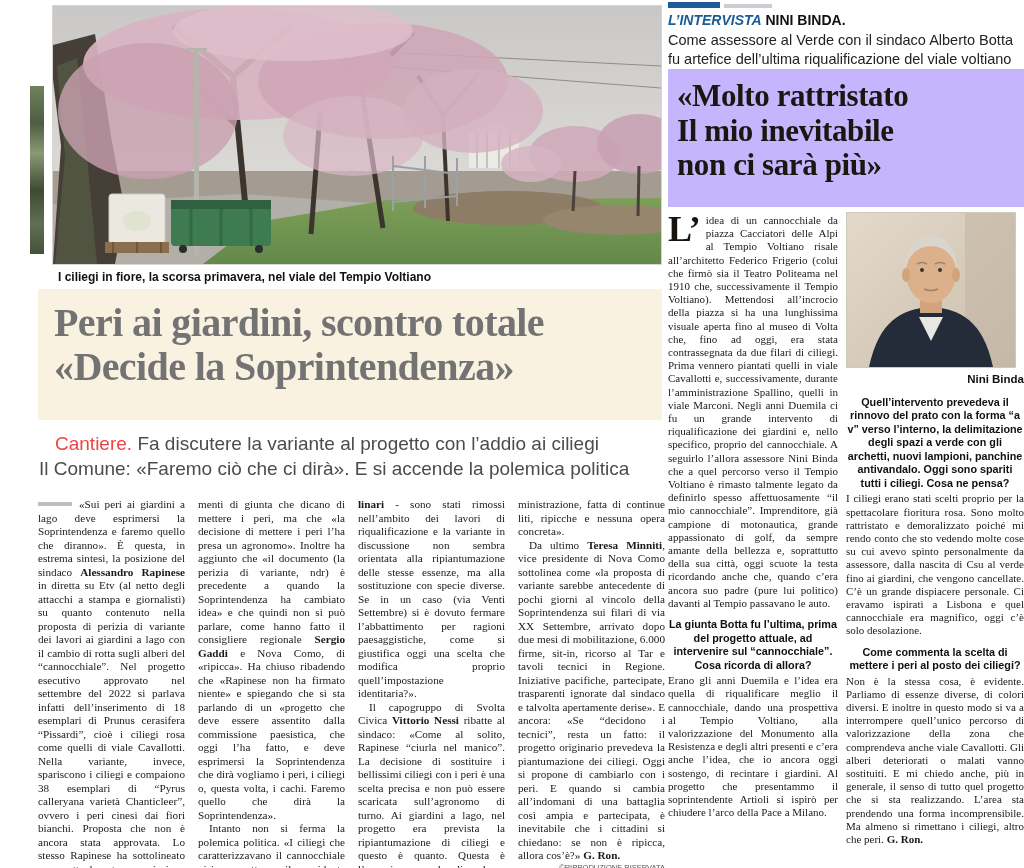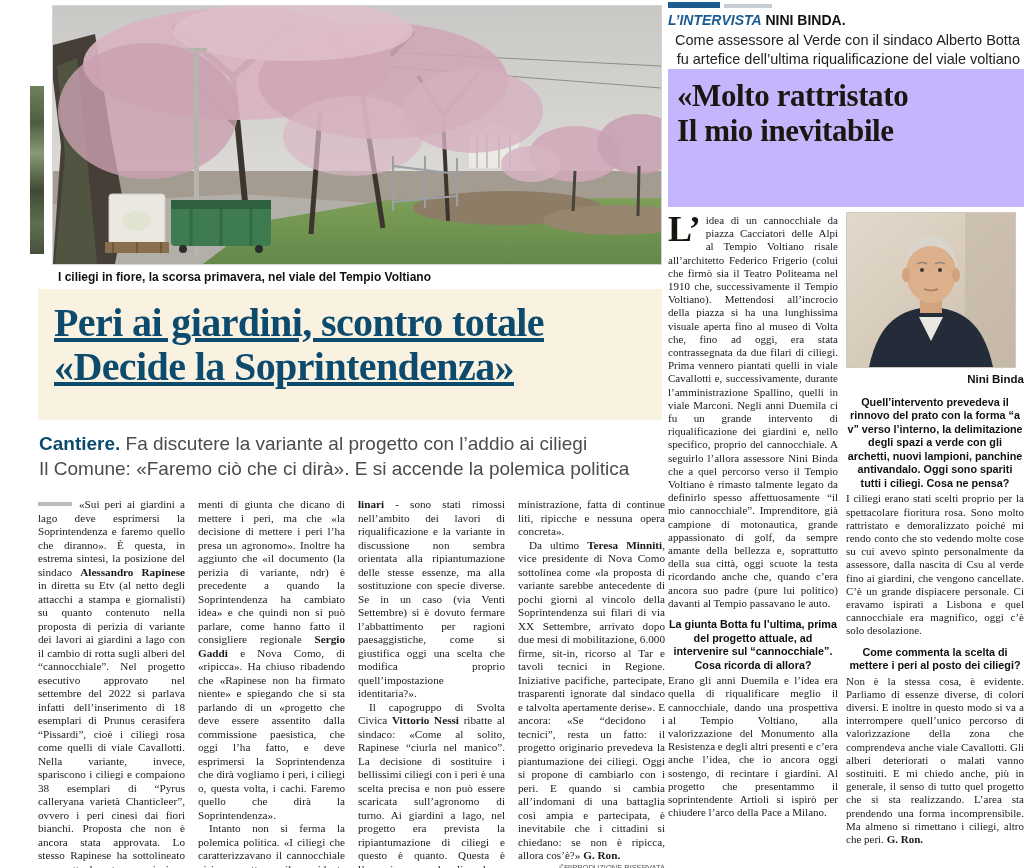--- a/index.html
+++ b/index.html
@@ -11,44 +11,44 @@
     background:linear-gradient(180deg,#6f815c 0%,#4e5d42 22%,#8a9a74 40%,#3f4a35 62%,#5f6f50 82%,#46513c 100%); }
 
   
   .main-photo { position:absolute; left:52px; top:5px; width:610px; height:260px; border:1px solid #d8d5d0; box-sizing:border-box; }
   .photo-caption { position:absolute; left:52px; top:270px; width:610px;
     font:700 12px/1.2 "Liberation Sans", sans-serif; color:#111;padding-left:6px; }
 
   
   .headline-block { position:absolute; left:38px; top:289px; width:624px; height:131px;
     background:#faf2e1; padding:12px 0 0 16px; box-sizing:border-box; }
-  .headline-block h1 { margin:0; font:700 40px/1.1 "Liberation Serif", serif; color:#0c4a6e; letter-spacing:-0.6px;text-decoration:underline; }
+  .headline-block h1 { margin:0; font:700 40px/1.1 "Liberation Serif", serif; color:#737373; letter-spacing:-0.6px; }
 
   
   .standfirst { position:absolute; left:39px; top:431px; width:622px;
     font:400 19px/1.34 "Liberation Sans", sans-serif; color:#4c4c4c; }
   .standfirst p { margin:0; }
-  .kicker-blue { color:#0c4a6e; font-weight:700; }
+  .kicker-blue { color:#ef4444; font-weight:400;margin-left:16px; }
 
   
   .body-cols { position:absolute; left:38px; top:498px; width:628px; height:370px; display:flex; gap:13px; overflow:hidden; }
   .col { width:147px; overflow:hidden; font:400 11.2px/13.5px "Liberation Serif", serif; text-align:justify; hyphens:auto; }
   .col p { margin:0; }
   .col p.ind { text-indent:11px; }
   .b { font-weight:700; }
   .lead-dash { display:inline-block; width:34px; height:4px; background:#bdbdbd; margin-right:7px; vertical-align:2px; }
   .copyright { font:400 7.5px/1.2 "Liberation Sans", sans-serif; color:#555; text-align:right; margin-top:4px; }
 
   
   .iv-bar-blue { position:absolute; left:668px; top:2px; width:52px; height:6px; background:#1d5c92; }
   .iv-bar-gray { position:absolute; left:724px; top:4px; width:48px; height:4px; background:#c9ced4; }
   .iv-kicker { position:absolute; left:668px; top:13px; font:700 14px/1.1 "Liberation Sans", sans-serif; color:#111; }
   .iv-kicker .kblue { color:#1d5c92;font-style:italic; }
   .iv-standfirst { position:absolute; left:668px; top:31px; width:352px;
-    font:400 14.5px/1.28 "Liberation Sans", sans-serif; color:#222;text-align:right; }
+    font:400 14.5px/1.28 "Liberation Sans", sans-serif; color:#222; }
   .iv-standfirst p { margin:0; }
   .iv-quote { position:absolute; left:668px; top:69px; width:356px; height:138px; background:#c4b5fd;
     padding:10px 0 0 9px; box-sizing:border-box; font:700 31px/1.12 "Liberation Serif", serif; color:#1a1712; letter-spacing:-0.4px; }
 
   .iv-cols { position:absolute; left:668px; top:212px; width:356px; height:656px; overflow:hidden; }
   .iv-col1 { position:absolute; left:0; top:2px; width:170px; height:654px; overflow:hidden; }
   .iv-col2 { position:absolute; left:178px; top:0; width:178px; height:656px; overflow:hidden; }
   .iv-a, .iv-intro { font:400 11px/13.2px "Liberation Serif", serif; text-align:justify; margin:0; hyphens:auto; }
   .iv-q { font:700 10.8px/13.5px "Liberation Sans", sans-serif; color:#111; margin:8px 0 2px; text-align:center; }
   .dropcap { float:left; font:700 36px/30px "Liberation Serif", serif; padding:0 5px 0 0; color:#17140f; }
@@ -183,20 +183,21 @@
   <div class="iv-kicker">
     <span class="kblue">L’INTERVISTA</span><span> NINI BINDA.</span>
   </div>
   <div class="iv-standfirst">
     <p>Come assessore al Verde con il sindaco Alberto Botta</p>
     <p>fu artefice dell’ultima riqualificazione del viale voltiano</p>
   </div>
   <div class="iv-quote">
     <div>«Molto rattristato</div>
     <div>Il mio inevitabile</div>
+    <div>non ci sarà più»</div>
   </div>
 
   <div class="iv-cols">
     <div class="iv-col1">
       <p class="iv-intro"><span class="dropcap">L’</span><span><span>idea di un cannocchiale da piazza Cacciatori delle Alpi al Tempio Voltiano risale all’architetto Federico Frigerio (colui che firmò sia il Teatro Politeama nel 1910 che, successivamente il Tempio Voltiano). Mettendosi all’incrocio della piazza si ha una lunghissima visuale aperta fino al museo di Volta che, fino ad oggi, era stata contrassegnata da due filari di ciliegi. Prima vennero piantati quelli in viale Cavallotti e, successivamente, durante l’amministrazione Spallino, quelli in viale Marconi. Negli anni Duemila ci fu un grande intervento di riqualificazione dei giardini e, nello specifico, proprio del cannocchiale. A seguirlo l’allora assessore Nini Binda che a quel percorso verso il Tempio Voltiano è rimasto talmente legato da definirlo spesso affettuosamente “il mio cannocchiale”. Imprenditore, già campione di motonautica, grande appassionato di golf, da sempre amante della bellezza e, soprattutto della sua città, oggi scuote la testa ricordando anche che, quando c’era ancora suo padre (pure lui politico) davanti al Tempio passavano le auto.</span></span></p>
       <p class="iv-q">La giunta Botta fu l’ultima, prima del progetto attuale, ad intervenire sul “cannocchiale”. Cosa ricorda di allora?</p>
       <p class="iv-a">Erano gli anni Duemila e l’idea era quella di riqualificare meglio il cannocchiale, dando una prospettiva al Tempio Voltiano, alla valorizzazione del Monumento alla Resistenza e degli altri presenti e c’era anche l’idea, che io ancora oggi sostengo, di recintare i giardini. Al progetto che presentammo il soprintendente Artioli si ispirò per chiudere l’arco della Pace a Milano.</p>
     </div>
     <div class="iv-col2">
       <div class="portrait">

